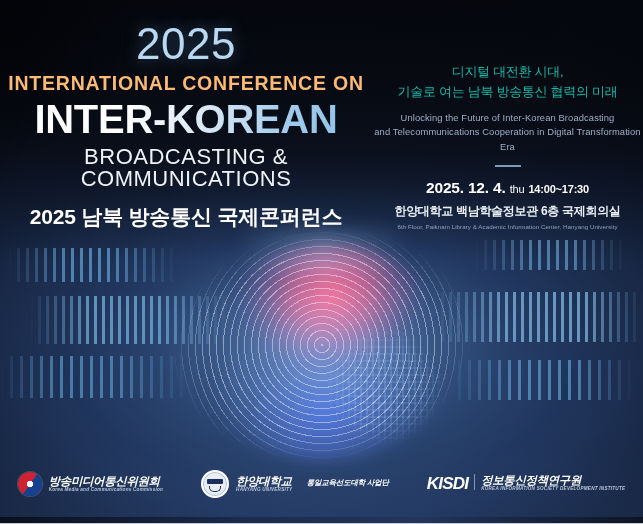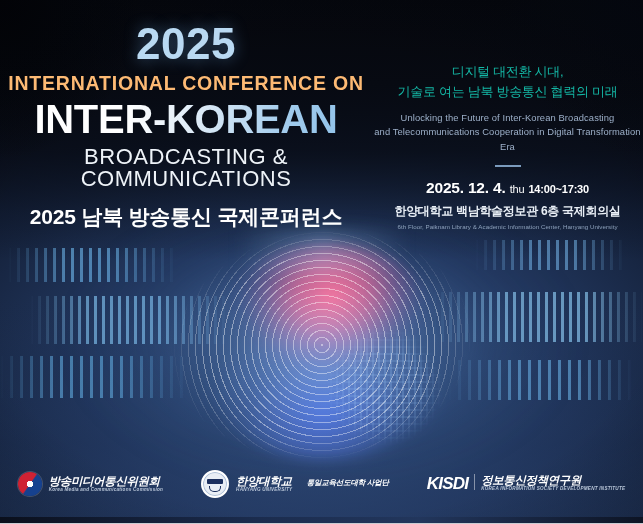--- a/index.html
+++ b/index.html
@@ -129,21 +129,21 @@
   .streak{
     position:absolute;left:50%;top:20px;transform:translateX(-50%);
     width:170px;height:44px;
     background:linear-gradient(90deg,rgba(120,180,240,0),rgba(160,205,250,.35),rgba(120,180,240,0));
     filter:blur(8px);
   }
 
   
   .title-block{position:absolute;left:0;top:22px;width:372px;text-align:center;}
   .t-year{
-    font-size:44px;font-weight:700;letter-spacing:.5px;line-height:1;
+    font-size:44px;font-weight:400;letter-spacing:.5px;line-height:1;
     color:#b9d9f2;
     text-shadow:0 0 16px rgba(110,170,230,.45);
   }
   .t-line2{
     margin-top:8px;
     font-size:19.5px;font-weight:700;letter-spacing:.8px;line-height:1;
     color:#fdba74;
   }
   .t-main{
     margin-top:5px;

